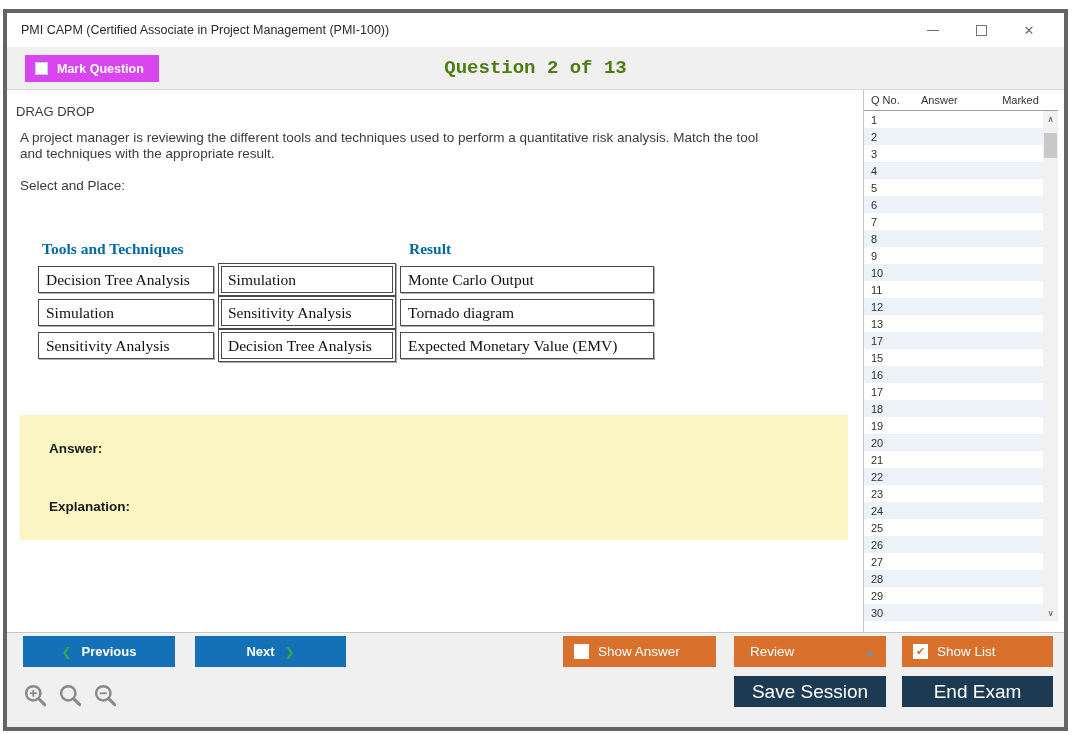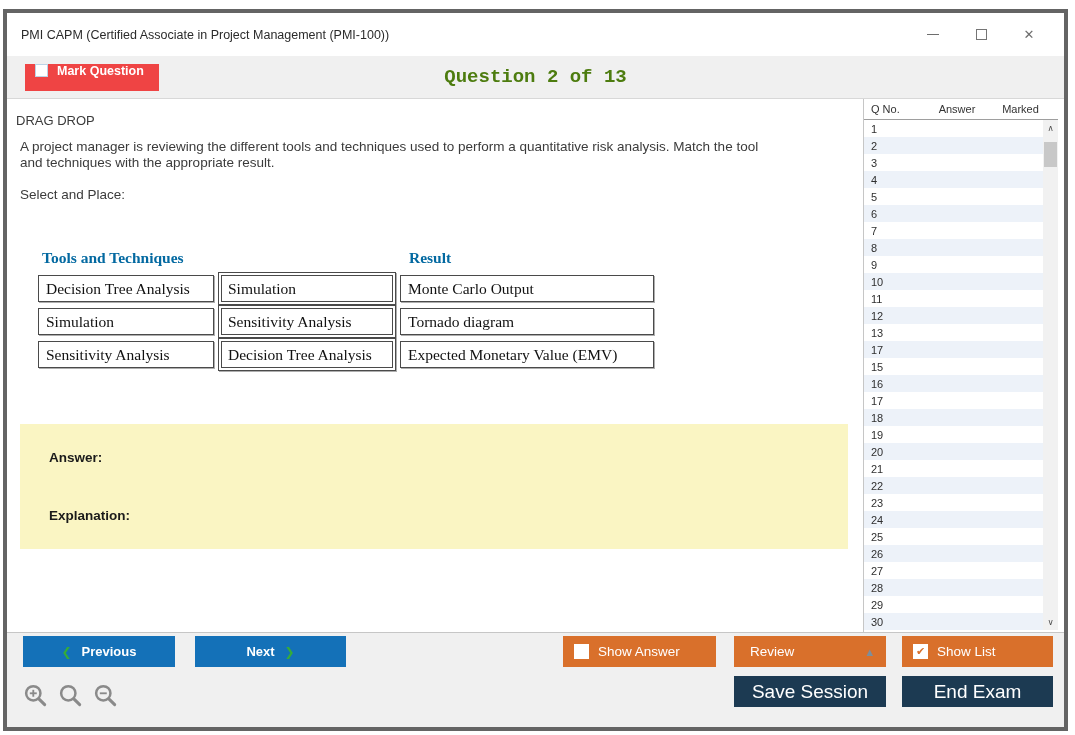--- a/index.html
+++ b/index.html
@@ -3,33 +3,33 @@
 <meta charset="utf-8">
 <style>
   * { margin:0; padding:0; box-sizing:border-box; }
   html,body { width:1075px; height:735px; background:#ffffff; overflow:hidden;
               font-family:"Liberation Sans", sans-serif; }
 
   .frame { position:absolute; left:3px; top:9px; width:1065px; height:722px;
            border:4px solid #646464; background:#fff; display:flex; flex-direction:column; }
 
   
-  .titlebar { height:43px; display:flex; align-items:center; padding:0 14px; background:#fff;text-align:center; }
+  .titlebar { height:34px; display:flex; align-items:center; padding:0 14px; background:#fff;text-align:center; }
   .title-text { font-size:12.5px; color:#2b2b2b; }
   .win-controls { margin-left:auto; display:flex; align-items:center; gap:30px; padding-right:12px; }
   .winbtn { width:18px; height:18px; display:flex; align-items:center; justify-content:center; cursor:default; }
   .min-line { width:12px; height:1px; background:#6e6e6e; display:block; }
   .max-box  { width:11px; height:11px; border:1px solid #757575; display:block; }
   .close-x  { font-size:13px; color:#6e6e6e; font-family:"DejaVu Sans", sans-serif; }
 
   
   .headerbar { height:43px; background:#F0F0F0; border-bottom:1px solid #D8D8D8;
                position:relative; display:flex; align-items:center; justify-content:center; }
-  .mark-btn { position:absolute; left:18px; top:8px; height:27px; background:#ef4444; border:none;
-              color:#fff; font-weight:bold; font-size:12.5px; display:flex; align-items:flex-start;
+  .mark-btn { position:absolute; left:18px; top:8px; height:27px; background:#d946ef; border:none;
+              color:#fff; font-weight:bold; font-size:12.5px; display:flex; align-items:center;
               gap:9px; padding:0 15px 0 10px; cursor:pointer; font-family:inherit; }
   .mark-cb { width:13px; height:13px; background:#fff; border:1px solid #bcd3e6; display:block; }
   .qcounter { font-size:19px; font-weight:bold; color:#4d7c0f;font-family:Liberation Mono, monospace; }
 
   
   .main { flex:1; position:relative; background:#fff; }
   .qtype { position:absolute; left:9px; top:14px; font-size:13px; color:#3b3b3b; }
   .prompt { position:absolute; left:13px; top:40px; font-size:13.5px; color:#3b3b3b; line-height:15.5px; white-space:nowrap; }
   .instruction { position:absolute; left:13px; top:88px; font-size:13.5px; color:#3b3b3b; }
 
@@ -56,21 +56,21 @@
   .ap-label { position:absolute; left:29px; font-size:13.5px; font-weight:bold; color:#1a1a1a; }
   .ap-answer { top:26px; }
   .ap-expl { top:84px; }
 
   
   .sidebar { position:absolute; top:0; right:6px; width:195px; height:100%;
              border-left:1px solid #C6C6C6; background:#fff; }
   .sb-header { height:21px; display:flex; align-items:center; font-size:11px; color:#333;
                border-bottom:1px solid #9E9E9E; }
   .sb-c1 { width:57px; padding-left:7px; }
-  .sb-c2 { width:72px; text-align:center; }
+  .sb-c2 { width:72px; text-align:left; }
   .sb-c3 { flex:1; text-align:center; padding-right:10px; }
   .sb-list { position:absolute; top:21px; left:0; right:15px; }
   .sb-row { height:17px; display:flex; align-items:center; padding-left:7px;
             font-size:11px; color:#2f2f2f; background:#fff; cursor:pointer; }
   .sb-row.alt { background:#EDF2F9; }
   .sb-scroll { position:absolute; top:21px; right:0; width:15px; height:510px; background:#F1F1F1; }
   .sb-arrow { position:absolute; left:0; width:15px; height:16px; display:flex; align-items:center;
               justify-content:center; font-size:8.5px; color:#505050; font-family:"DejaVu Sans", sans-serif; cursor:pointer; }
   .sb-up { top:0; }
   .sb-down { bottom:0; }

